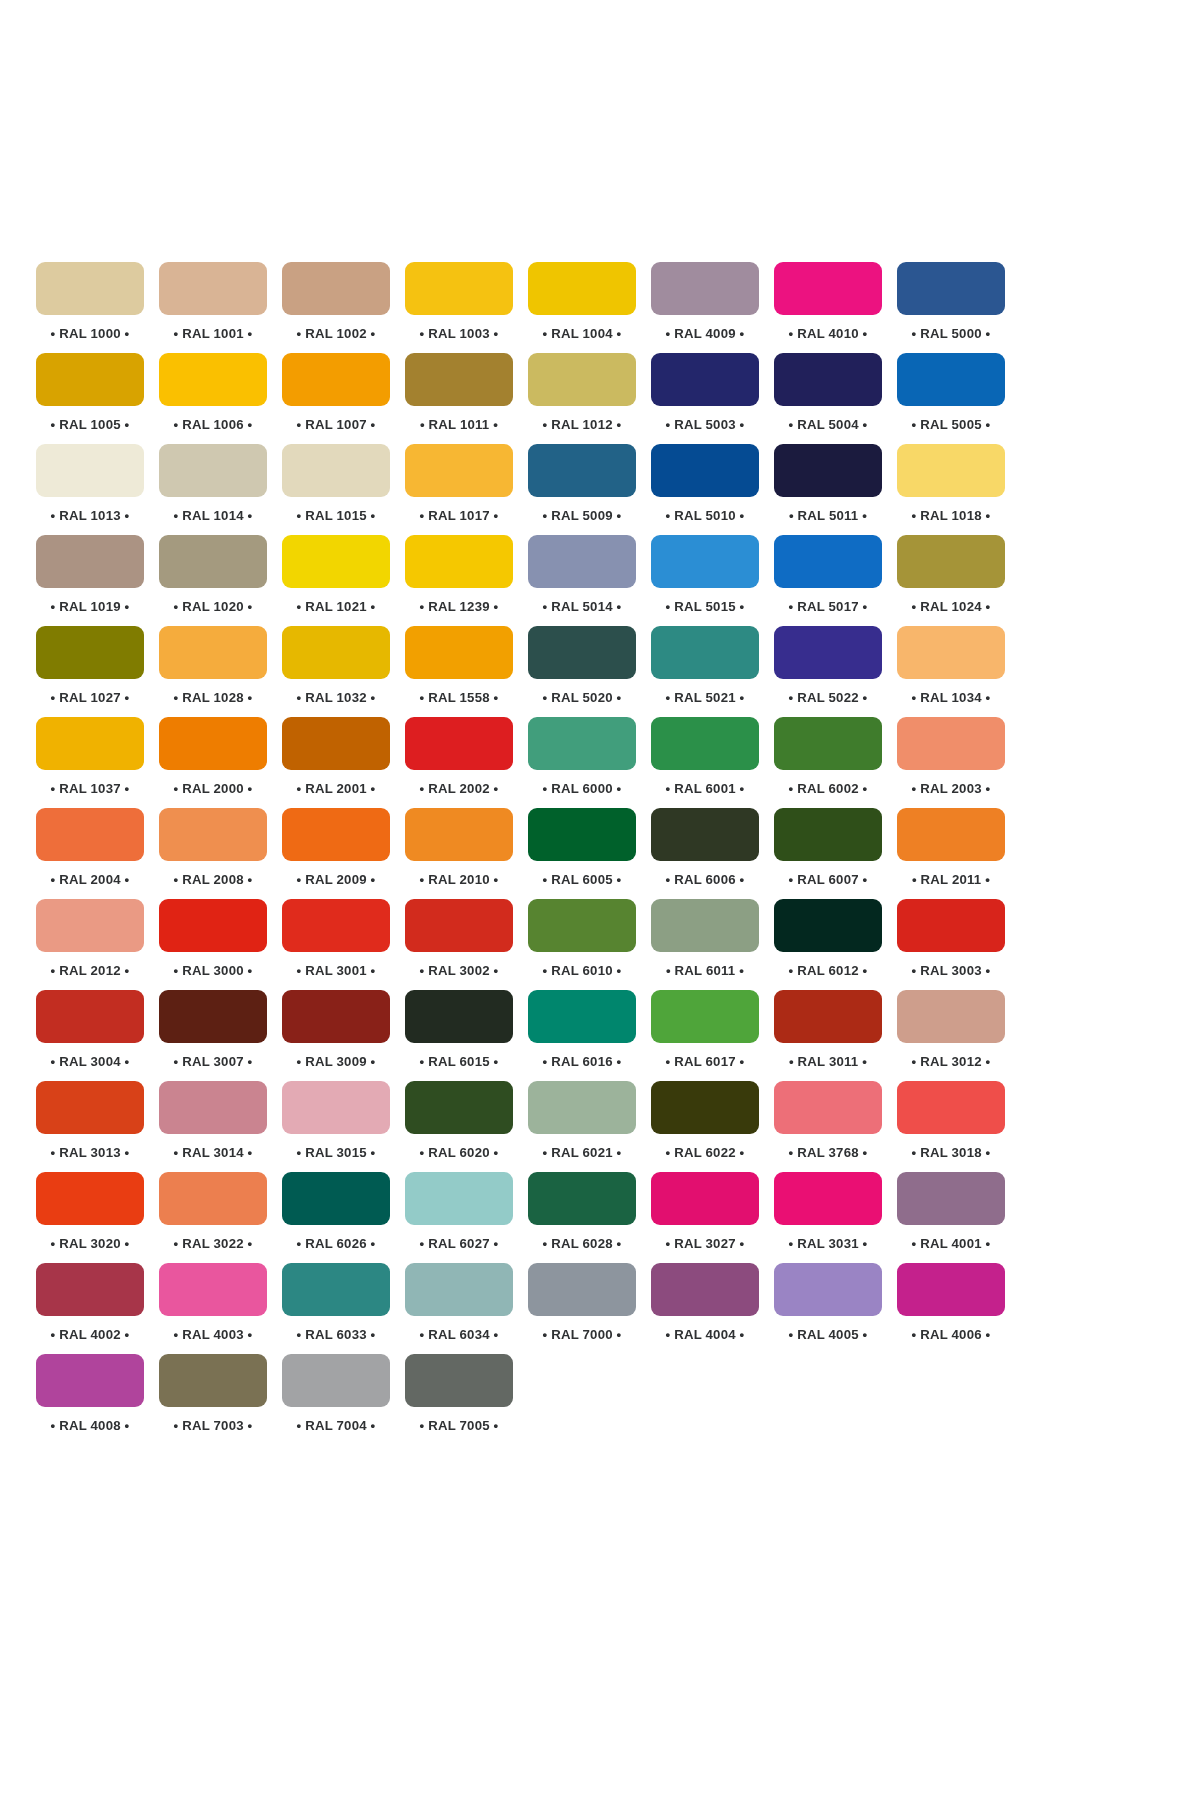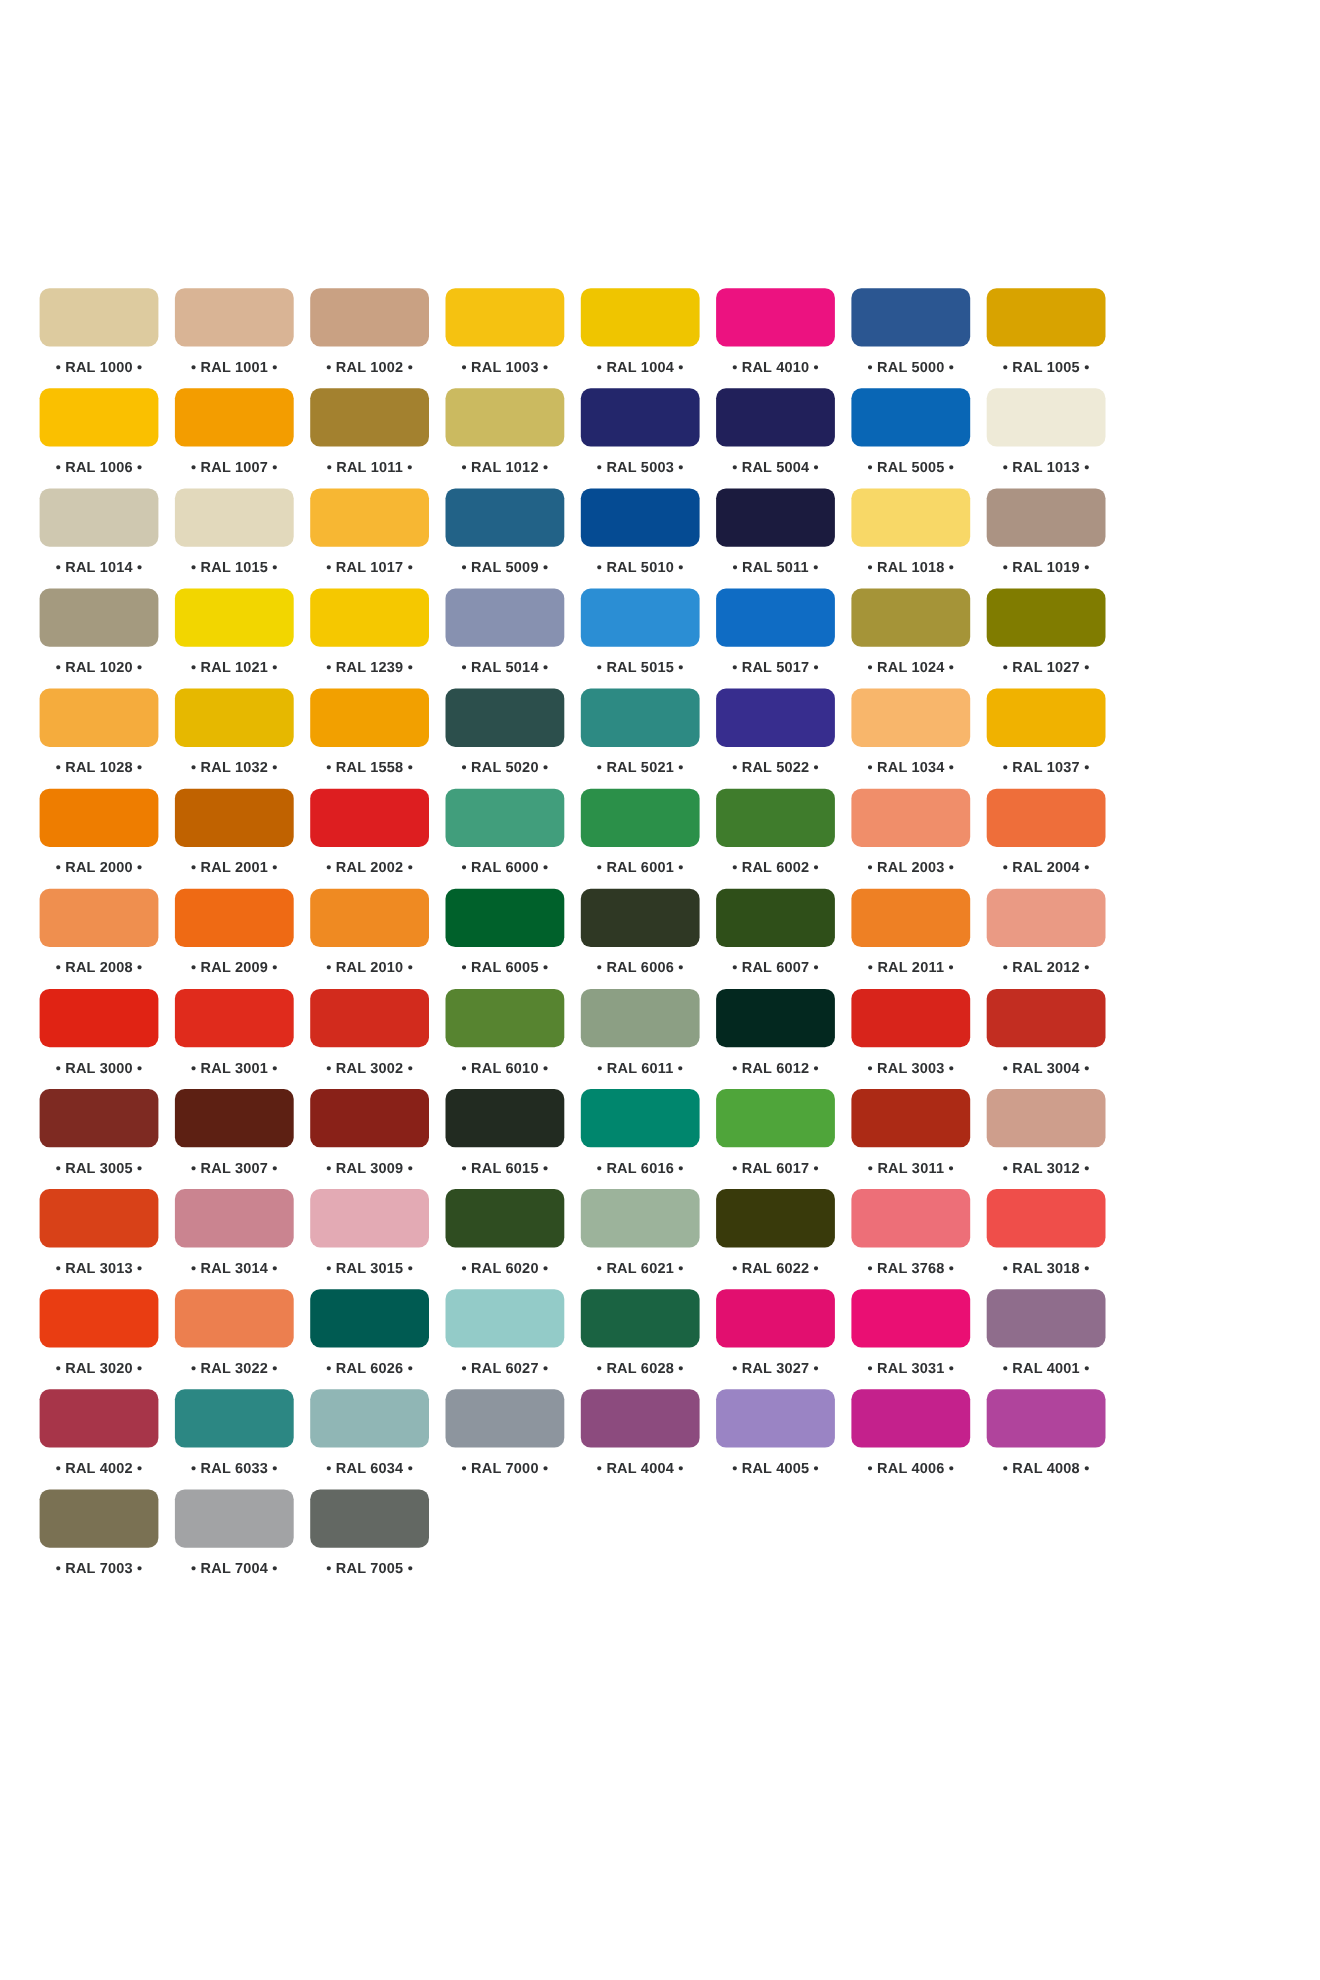--- a/index.html
+++ b/index.html
@@ -78,20 +78,24 @@
       </div>
       <div class="swatch-cell">
         <div class="swatch-chip" style="background: rgb(245, 194, 17);"></div>
         <div class="swatch-label">• RAL 1003 •</div>
       </div>
       <div class="swatch-cell">
         <div class="swatch-chip" style="background: rgb(239, 197, 0);"></div>
         <div class="swatch-label">• RAL 1004 •</div>
       </div>
       <div class="swatch-cell">
+        <div class="swatch-chip" style="background: rgb(160, 140, 158);"></div>
+        <div class="swatch-label">• RAL 4009 •</div>
+      </div>
+      <div class="swatch-cell">
         <div class="swatch-chip" style="background: rgb(236, 18, 128);"></div>
         <div class="swatch-label">• RAL 4010 •</div>
       </div>
       <div class="swatch-cell">
         <div class="swatch-chip" style="background: rgb(43, 86, 145);"></div>
         <div class="swatch-label">• RAL 5000 •</div>
       </div>
       <div class="swatch-cell">
         <div class="swatch-chip" style="background: rgb(216, 163, 0);"></div>
         <div class="swatch-label">• RAL 1005 •</div>
@@ -314,24 +318,20 @@
       </div>
       <div class="swatch-cell">
         <div class="swatch-chip" style="background: rgb(216, 36, 27);"></div>
         <div class="swatch-label">• RAL 3003 •</div>
       </div>
       <div class="swatch-cell">
         <div class="swatch-chip" style="background: rgb(194, 45, 33);"></div>
         <div class="swatch-label">• RAL 3004 •</div>
       </div>
       <div class="swatch-cell">
-        <div class="swatch-chip" style="background: rgb(126, 42, 34);"></div>
-        <div class="swatch-label">• RAL 3005 •</div>
-      </div>
-      <div class="swatch-cell">
         <div class="swatch-chip" style="background: rgb(93, 32, 19);"></div>
         <div class="swatch-label">• RAL 3007 •</div>
       </div>
       <div class="swatch-cell">
         <div class="swatch-chip" style="background: rgb(137, 33, 24);"></div>
         <div class="swatch-label">• RAL 3009 •</div>
       </div>
       <div class="swatch-cell">
         <div class="swatch-chip" style="background: rgb(34, 43, 33);"></div>
         <div class="swatch-label">• RAL 6015 •</div>
@@ -414,20 +414,24 @@
       </div>
       <div class="swatch-cell">
         <div class="swatch-chip" style="background: rgb(143, 109, 140);"></div>
         <div class="swatch-label">• RAL 4001 •</div>
       </div>
       <div class="swatch-cell">
         <div class="swatch-chip" style="background: rgb(167, 53, 73);"></div>
         <div class="swatch-label">• RAL 4002 •</div>
       </div>
       <div class="swatch-cell">
+        <div class="swatch-chip" style="background: rgb(233, 86, 158);"></div>
+        <div class="swatch-label">• RAL 4003 •</div>
+      </div>
+      <div class="swatch-cell">
         <div class="swatch-chip" style="background: rgb(44, 135, 131);"></div>
         <div class="swatch-label">• RAL 6033 •</div>
       </div>
       <div class="swatch-cell">
         <div class="swatch-chip" style="background: rgb(144, 182, 181);"></div>
         <div class="swatch-label">• RAL 6034 •</div>
       </div>
       <div class="swatch-cell">
         <div class="swatch-chip" style="background: rgb(141, 149, 158);"></div>
         <div class="swatch-label">• RAL 7000 •</div>

